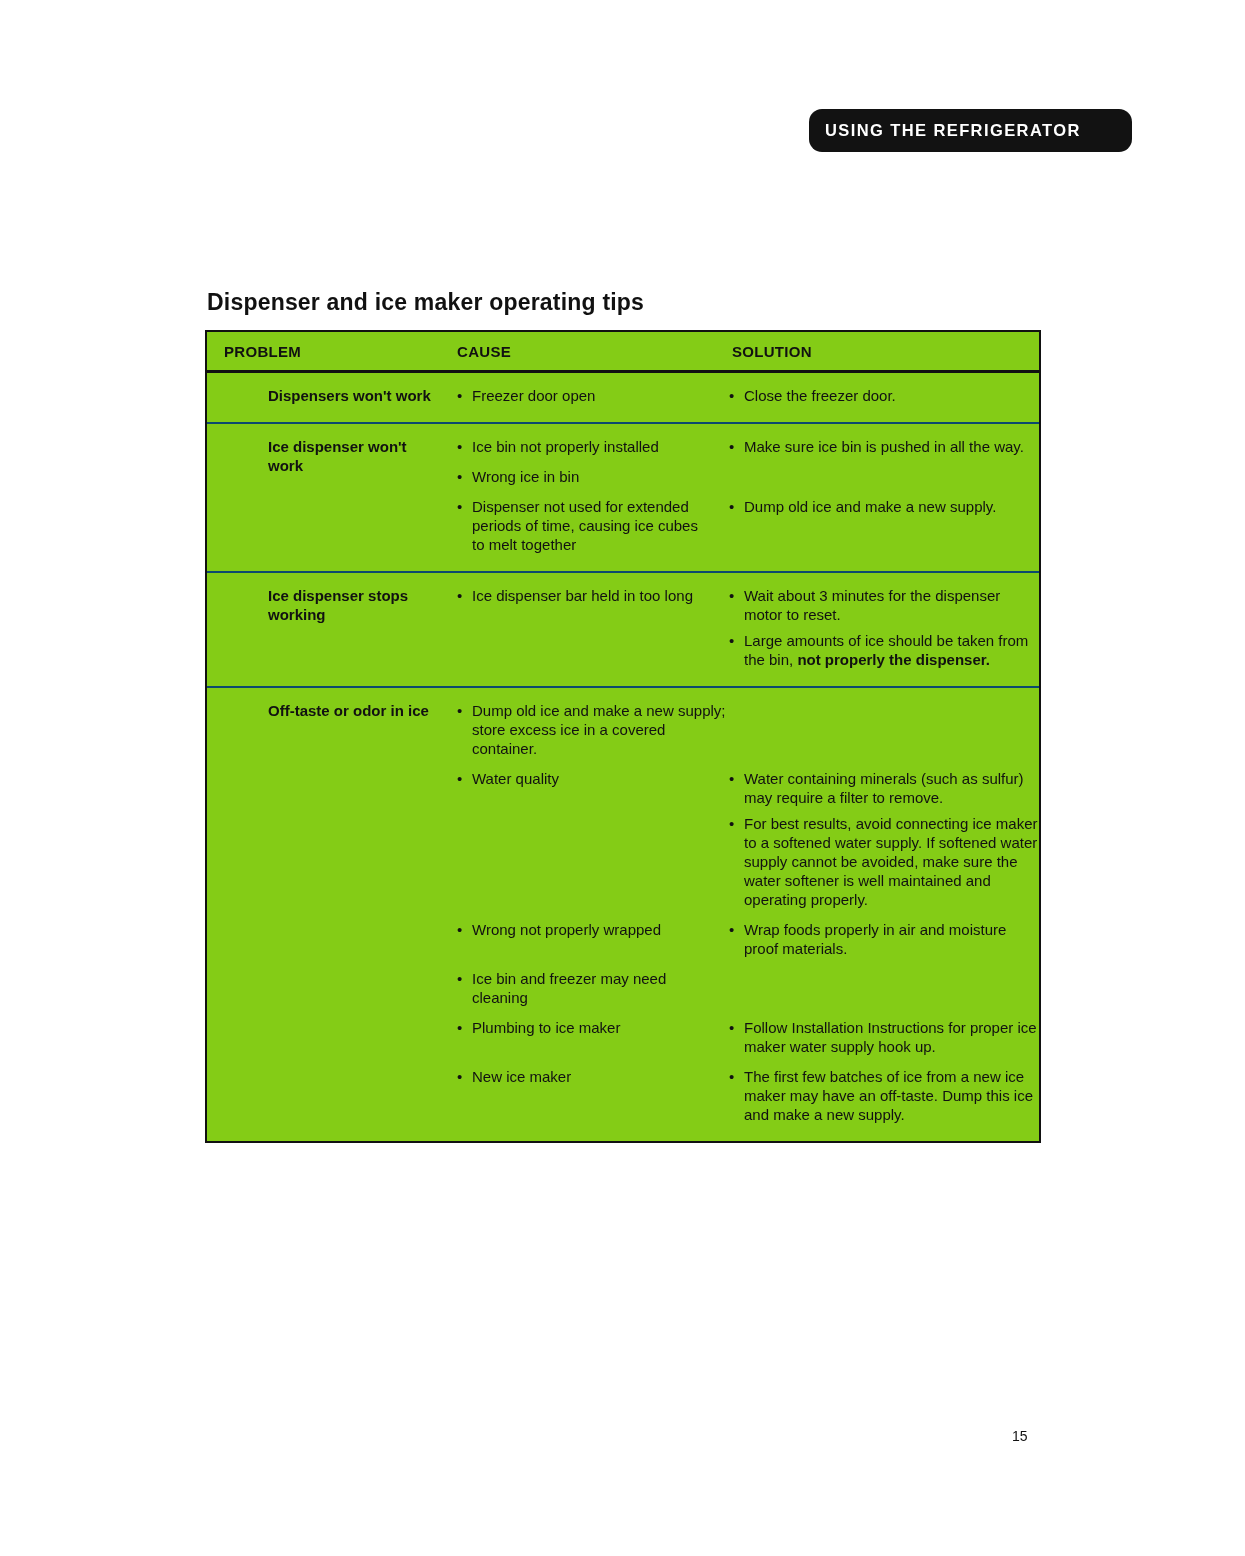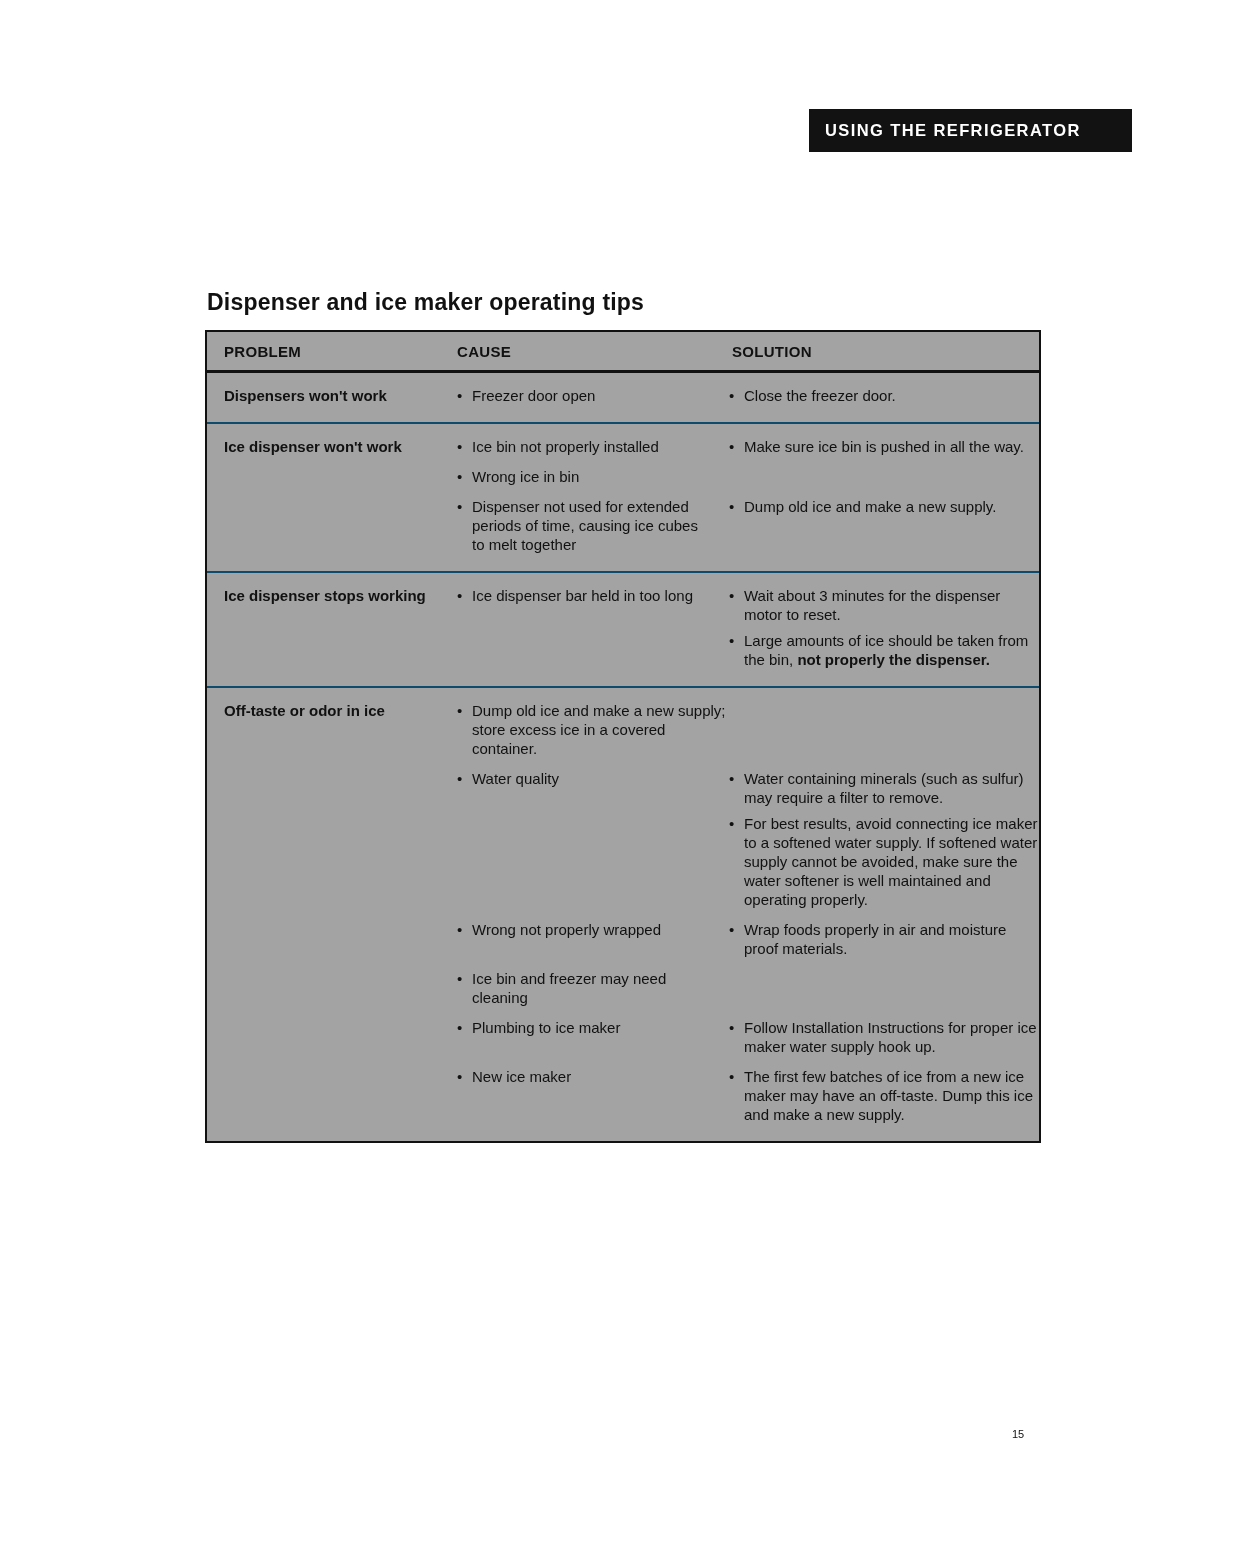--- a/index.html
+++ b/index.html
@@ -12,66 +12,66 @@
     color:#111111;
     font-family:"Liberation Sans", sans-serif;
     overflow:hidden;
   }
   .badge {
     position:absolute; left:809px; top:109px;
     width:323px; height:43px;
     background:#121212; color:#ffffff;
     display:flex; align-items:center;
     padding-left:16px;
-    font-weight:bold; font-size:16.5px; letter-spacing:1.4px;
+    font-weight:bold; font-size:16.5px; letter-spacing:1.4px;border-radius:13px;
   }
   .title {
     position:absolute; left:207px; top:289px;
     font-size:23px; font-weight:bold; letter-spacing:0.2px;
   }
   .tips-table {
     position:absolute; left:205px; top:330px;
     width:836px;
     border:2px solid #111111;
-    background:#a3a3a3;
+    background:#84cc16;
   }
   .thead {
     display:grid; grid-template-columns:250px 275px 1fr;
     border-bottom:3px solid #111111;
     padding:11px 0 10px;
   }
   .th { font-weight:bold; font-size:15px; letter-spacing:0.3px; }
   .th-problem { padding-left:17px; }
   .trow {
     display:grid; grid-template-columns:250px 1fr;
     padding:13px 0 17px;
   }
   .trow + .trow { border-top:2px solid #0c4a6e; }
   .problem-cell {
     padding:0 26px 0 17px;
-    font-weight:bold; font-size:15px; line-height:19px;
+    font-weight:bold; font-size:15px; line-height:19px;margin-left:44px;
   }
   .pairs { padding-right:0; }
   .pair { display:grid; grid-template-columns:272px 1fr; }
   .pair + .pair { margin-top:11px; }
   .cause-cell { padding-right:16px; }
   .li {
     display:flex;
     font-size:15px; line-height:19px;
   }
   .li::before {
     content:"\2022";
     flex:0 0 15px;
     width:15px;
   }
   .li + .li { margin-top:7px; }
   .li b { font-weight:bold; }
   .pagenum {
     position:absolute; left:1012px; top:1428px;
-    font-size:11px;
+    font-size:14px;
   }
 </style>
 </head>
 <body>
 
 <div class="page">
 
   <div class="badge">
     <span>USING THE REFRIGERATOR</span>
   </div>

